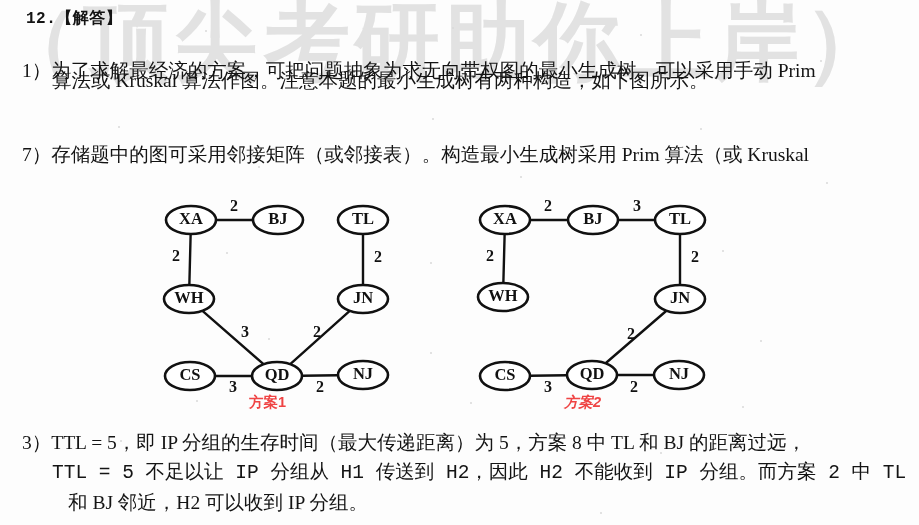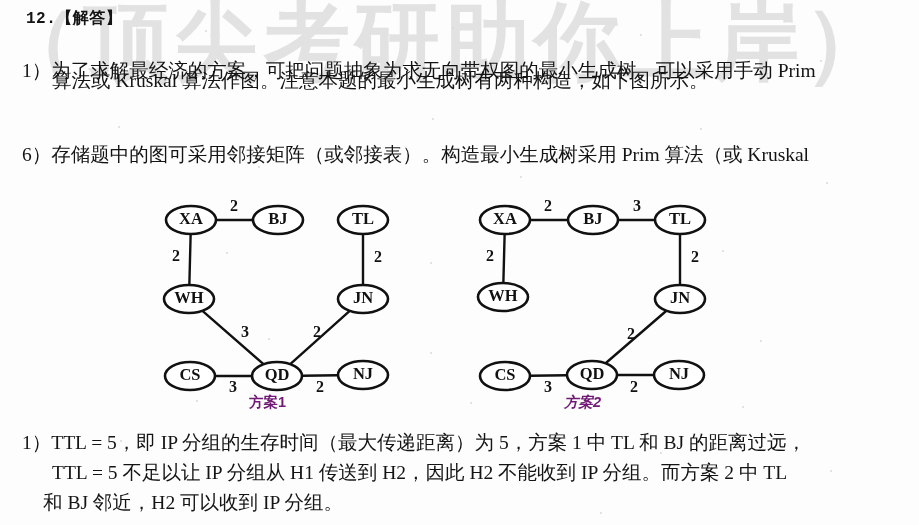--- a/index.html
+++ b/index.html
@@ -57,22 +57,22 @@
     font-weight: 700;
     letter-spacing: 0.5px;
     font-family: Liberation Mono, monospace;
   }
   .p1-l1 { left: 22px;  top: 36px; margin-top: 20px; }
   .p1-l2 { left: 52px;  top: 66px; }
   .p1-l3 { left: 52px;  top: 100px; }
   .p2-l1 { left: 22px;  top: 140px; }
   .p2-l2 { left: 52px;  top: 170px; }
   .p3-l1 { left: 22px;  top: 428px; }
-  .p3-l2 { left: 52px;  top: 458px; }
-  .p3-l3 { left: 43px;  top: 488px; }
+  .p3-l2 { left: 52px;  top: 458px; font-family: Liberation Mono, monospace; }
+  .p3-l3 { left: 68px;  top: 488px; }
 
   
   .figure-wrap {
     position: absolute;
     z-index: 2;
     left: 0;
     top: 0;
     width: 919px;
     height: 525px;
     pointer-events: none;
@@ -104,21 +104,21 @@
     fill: #111111;
     text-anchor: middle;
     dominant-baseline: middle;
   }
   .caption {
     position: absolute;
     z-index: 3;
     font-family: "Liberation Sans", "DejaVu Sans", sans-serif;
     font-size: 14.5px;
     font-weight: 700;
-    color: #701a75;
+    color: #ef4444;
     white-space: nowrap;
   }
   .cap1 { left: 249px; top: 393px; }
   .cap2 { left: 564px; top: 393px; font-style: italic; }
 
   
   .speck {
     position: absolute;
     width: 2px; height: 2px;
     background: #d9d9d9;
@@ -132,21 +132,21 @@
 
 <div id="page">
 
   <div class="watermark">（顶尖考研助你上岸）</div>
 
   <div class="txt line-head">12.【解答】</div>
 
   <div class="txt p1-l1">1）为了求解最经济的方案，可把问题抽象为求无向带权图的最小生成树。可以采用手动 Prim</div>
   <div class="txt p1-l2">算法或 Kruskal 算法作图。注意本题的最小生成树有两种构造，如下图所示。</div>
 
-  <div class="txt p2-l1">6）存储题中的图可采用邻接矩阵（或邻接表）。构造最小生成树采用 Prim 算法（或 Kruskal</div>
+  <div class="txt p2-l1">7）存储题中的图可采用邻接矩阵（或邻接表）。构造最小生成树采用 Prim 算法（或 Kruskal</div>
 
   <div class="figure-wrap">
     <svg class="graph" width="919" height="525" id="graph-svg">
         <g>
           <line x1="216" y1="220" x2="253" y2="220" class="edge"></line>
           <text x="234" y="207" class="wlbl">2</text>
           <line x1="190.6456052339736" y1="233.9985932580421" x2="189.3543947660264" y2="285.0014067419579" class="edge"></line>
           <text x="176" y="257" class="wlbl">2</text>
           <line x1="363" y1="234" x2="363" y2="285" class="edge"></line>
           <text x="378" y="258" class="wlbl">2</text>
@@ -206,21 +206,21 @@
           <text x="592" y="375.5" class="node-lbl">QD</text>
           <ellipse cx="679" cy="375" rx="25" ry="14" class="node-ell"></ellipse>
           <text x="679" y="375.5" class="node-lbl">NJ</text>
         </g>
       </svg>
   </div>
 
   <div class="caption cap1">方案1</div>
   <div class="caption cap2">方案2</div>
 
-  <div class="txt p3-l1">1）TTL = 5，即 IP 分组的生存时间（最大传递距离）为 5，方案 1 中 TL 和 BJ 的距离过远，</div>
+  <div class="txt p3-l1">3）TTL = 5，即 IP 分组的生存时间（最大传递距离）为 5，方案 8 中 TL 和 BJ 的距离过远，</div>
   <div class="txt p3-l2">TTL = 5 不足以让 IP 分组从 H1 传送到 H2，因此 H2 不能收到 IP 分组。而方案 2 中 TL</div>
   <div class="txt p3-l3">和 BJ 邻近，H2 可以收到 IP 分组。</div>
 
 <div class="speck" style="left: 205px; top: 30px;"></div>
     <div class="speck" style="left: 452px; top: 27px;"></div>
     <div class="speck" style="left: 640px; top: 34px;"></div>
     <div class="speck" style="left: 820px; top: 60px;"></div>
     <div class="speck" style="left: 118px; top: 126px;"></div>
     <div class="speck" style="left: 432px; top: 118px;"></div>
     <div class="speck" style="left: 700px; top: 128px;"></div>

